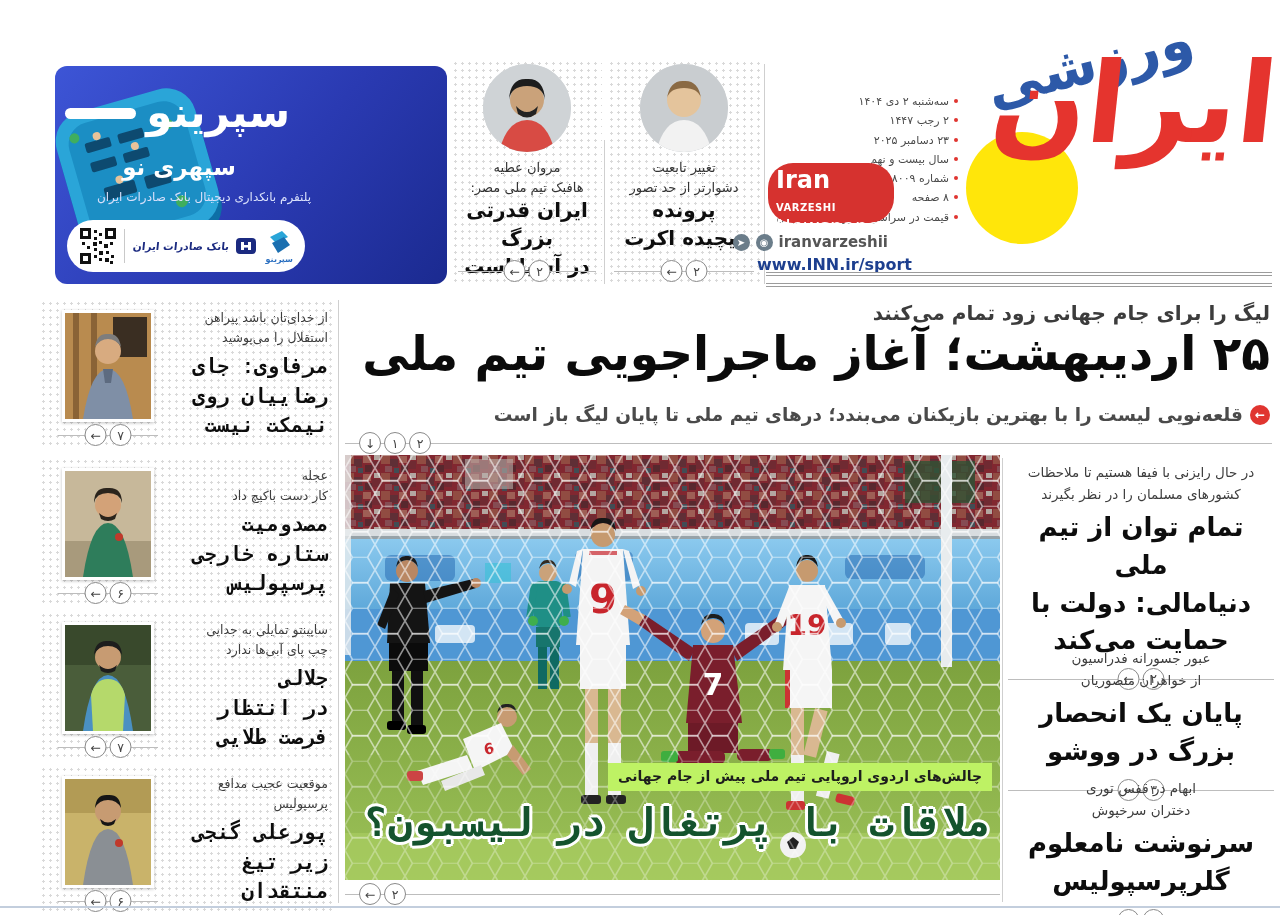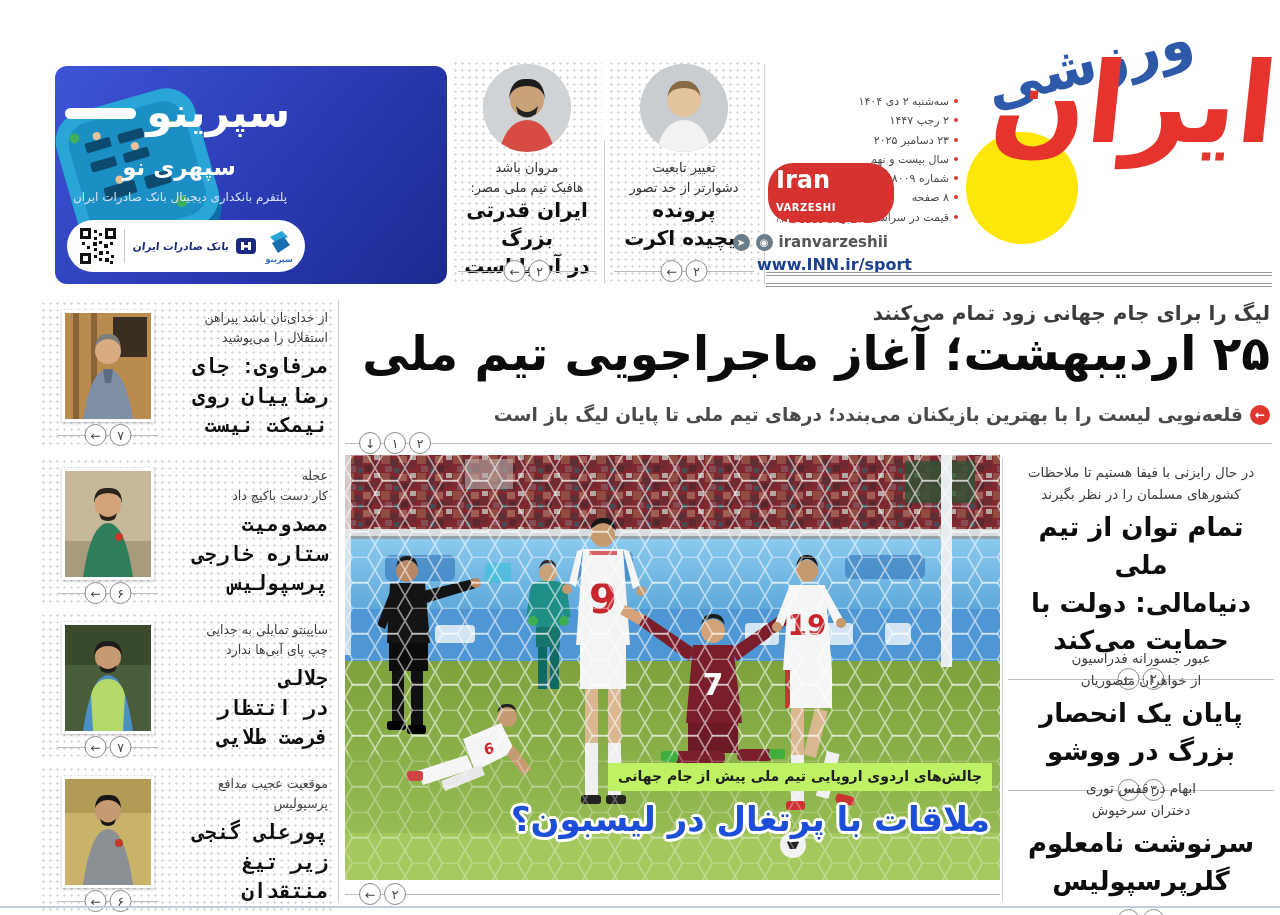--- a/index.html
+++ b/index.html
@@ -8,21 +8,21 @@
   .dots{background-image:radial-gradient(#d9d9d9 1px,transparent 1.2px);background-size:7px 7px;}
   .vline{position:absolute;width:1px;background:#cfcfcf;}
   
   .ad{position:absolute;left:55px;top:66px;width:392px;height:218px;border-radius:12px;overflow:hidden;
       background:linear-gradient(130deg,#3d55d6 0%,#2a3ab2 55%,#1b2a90 100%);}
   .ad-illus{position:absolute;left:-6px;top:4px;}
   .ad-logo{position:absolute;left:10px;top:26px;width:225px;display:flex;align-items:center;gap:10px;direction:ltr;}
   .ad-logo .dash{flex:1;height:11px;border-radius:6px;background:#fff;}
   .ad-logo .word{color:#fff;font-weight:bold;font-size:42px;line-height:1;}
   .ad-brand{position:absolute;left:14px;top:88px;width:220px;text-align:center;color:#fff;font-weight:bold;font-size:23px;}
-  .ad-tagline{position:absolute;left:0px;top:124px;width:250px;text-align:center;color:#d9e0fb;font-size:12px;}
+  .ad-tagline{position:absolute;left:16px;top:124px;width:250px;text-align:center;color:#d9e0fb;font-size:12px;padding-left:8px;}
   .ad-pill{position:absolute;left:12px;bottom:12px;width:238px;height:52px;border-radius:26px;background:#fff;
            display:flex;align-items:center;justify-content:space-between;padding:0 12px;box-sizing:border-box;direction:rtl;}
   .ad-pill .sep-mini{display:flex;flex-direction:column;align-items:center;line-height:1;}
   .ad-pill .sep-mini .w{font-size:8px;color:#2a6fc0;font-weight:bold;margin-top:1px;}
   .ad-pill .bank{display:flex;align-items:center;gap:5px;}
   .ad-pill .bank .nm{font-size:10.5px;font-weight:bold;color:#1b2a80;transform:skewX(-6deg);white-space:nowrap;}
   .ad-pill .div{width:1px;height:34px;background:#c9c9c9;}
   
   .promo{position:absolute;top:60px;height:226px;}
   .promo .ava{position:absolute;top:4px;left:50%;transform:translateX(-50%);width:88px;height:88px;border-radius:50%;overflow:hidden;background:#d5d8da;}
@@ -60,22 +60,22 @@
   .lead-kicker{position:absolute;right:10px;top:301px;font-size:20px;font-weight:bold;color:#3c3c3c;}
   .lead-headline{position:absolute;right:10px;top:326px;font-size:47px;font-weight:bold;color:#0b0b0b;white-space:nowrap;letter-spacing:-1px;}
   .lead-deck{position:absolute;right:10px;top:404px;font-size:18.5px;font-weight:bold;color:#4a4a4a;display:flex;align-items:center;gap:7px;}
   .deck-bullet{width:20px;height:20px;border-radius:50%;background:#e03530;color:#fff;font-size:12px;
                display:inline-flex;align-items:center;justify-content:center;flex:0 0 auto;}
   .lead-pager{position:absolute;left:345px;top:432px;width:927px;}
   
   .photo{position:absolute;left:345px;top:455px;width:655px;height:425px;overflow:hidden;}
   .photo-caption{position:absolute;right:8px;top:308px;background:#bef264;color:#1d1d1d;font-size:14px;font-weight:bold;
                  padding:4px 10px;line-height:1.4;}
-  .photo-overlay{position:absolute;right:10px;top:344px;font-size:34px;font-weight:bold;color:#1d4ed8;white-space:nowrap;
-      text-shadow:-2px -2px 0 #fff,2px -2px 0 #fff,-2px 2px 0 #fff,2px 2px 0 #fff,0 -3px 0 #fff,0 3px 0 #fff,-3px 0 0 #fff,3px 0 0 #fff;}
+  .photo-overlay{position:absolute;right:10px;top:344px;font-size:40px;font-weight:bold;color:#14532d;white-space:nowrap;
+      text-shadow:-2px -2px 0 #fff,2px -2px 0 #fff,-2px 2px 0 #fff,2px 2px 0 #fff,0 -3px 0 #fff,0 3px 0 #fff,-3px 0 0 #fff,3px 0 0 #fff;font-family:Liberation Mono, monospace;}
   .photo-pager{position:absolute;left:345px;top:883px;width:655px;}
   
   .right-item{position:absolute;left:1008px;width:266px;text-align:center;}
   .right-item .k{font-size:13.5px;color:#3d3d3d;line-height:1.6;}
   .right-item .h{font-size:26px;font-weight:bold;color:#0d0d0d;line-height:1.45;margin-top:4px;}
   .right-item .pgrow{margin-top:8px;}
   
   .side-item{position:absolute;left:40px;width:292px;height:148px;}
   .side-photo{position:absolute;left:22px;top:10px;width:92px;height:112px;background:#fff;padding:3px;
               box-shadow:0 1px 3px rgba(0,0,0,.25);box-sizing:border-box;}
@@ -201,21 +201,21 @@
     <div class="ava">
       <svg width="88" height="88" viewBox="0 0 88 88">
         <rect width="88" height="88" fill="#cfd3d6"></rect>
         <circle cx="44" cy="36" r="17" fill="#caa27a"></circle>
         <path d="M26 36 Q27 14 44 15 Q61 14 62 36 Q60 22 44 22 Q28 22 26 36 Z" fill="#1d1d1d"></path>
         <path d="M33 42 Q44 54 55 42 L53 50 Q44 57 35 50 Z" fill="#232323"></path>
         <path d="M16 88 Q24 56 44 56 Q64 56 72 88 Z" fill="#d84b44"></path>
       </svg>
     </div>
     <div class="ktext">
-      <div>مروان باشد</div>
+      <div>مروان عطیه</div>
       <div>هافبک تیم ملی مصر:</div>
     </div>
     <div class="htext">
       <div>ایران قدرتی بزرگ</div>
       <div>در آسیا است</div>
     </div>
     <div class="pgrow">
       <div class="ln"></div>
       <div class="cs center">
         <span class="pc">←</span>

